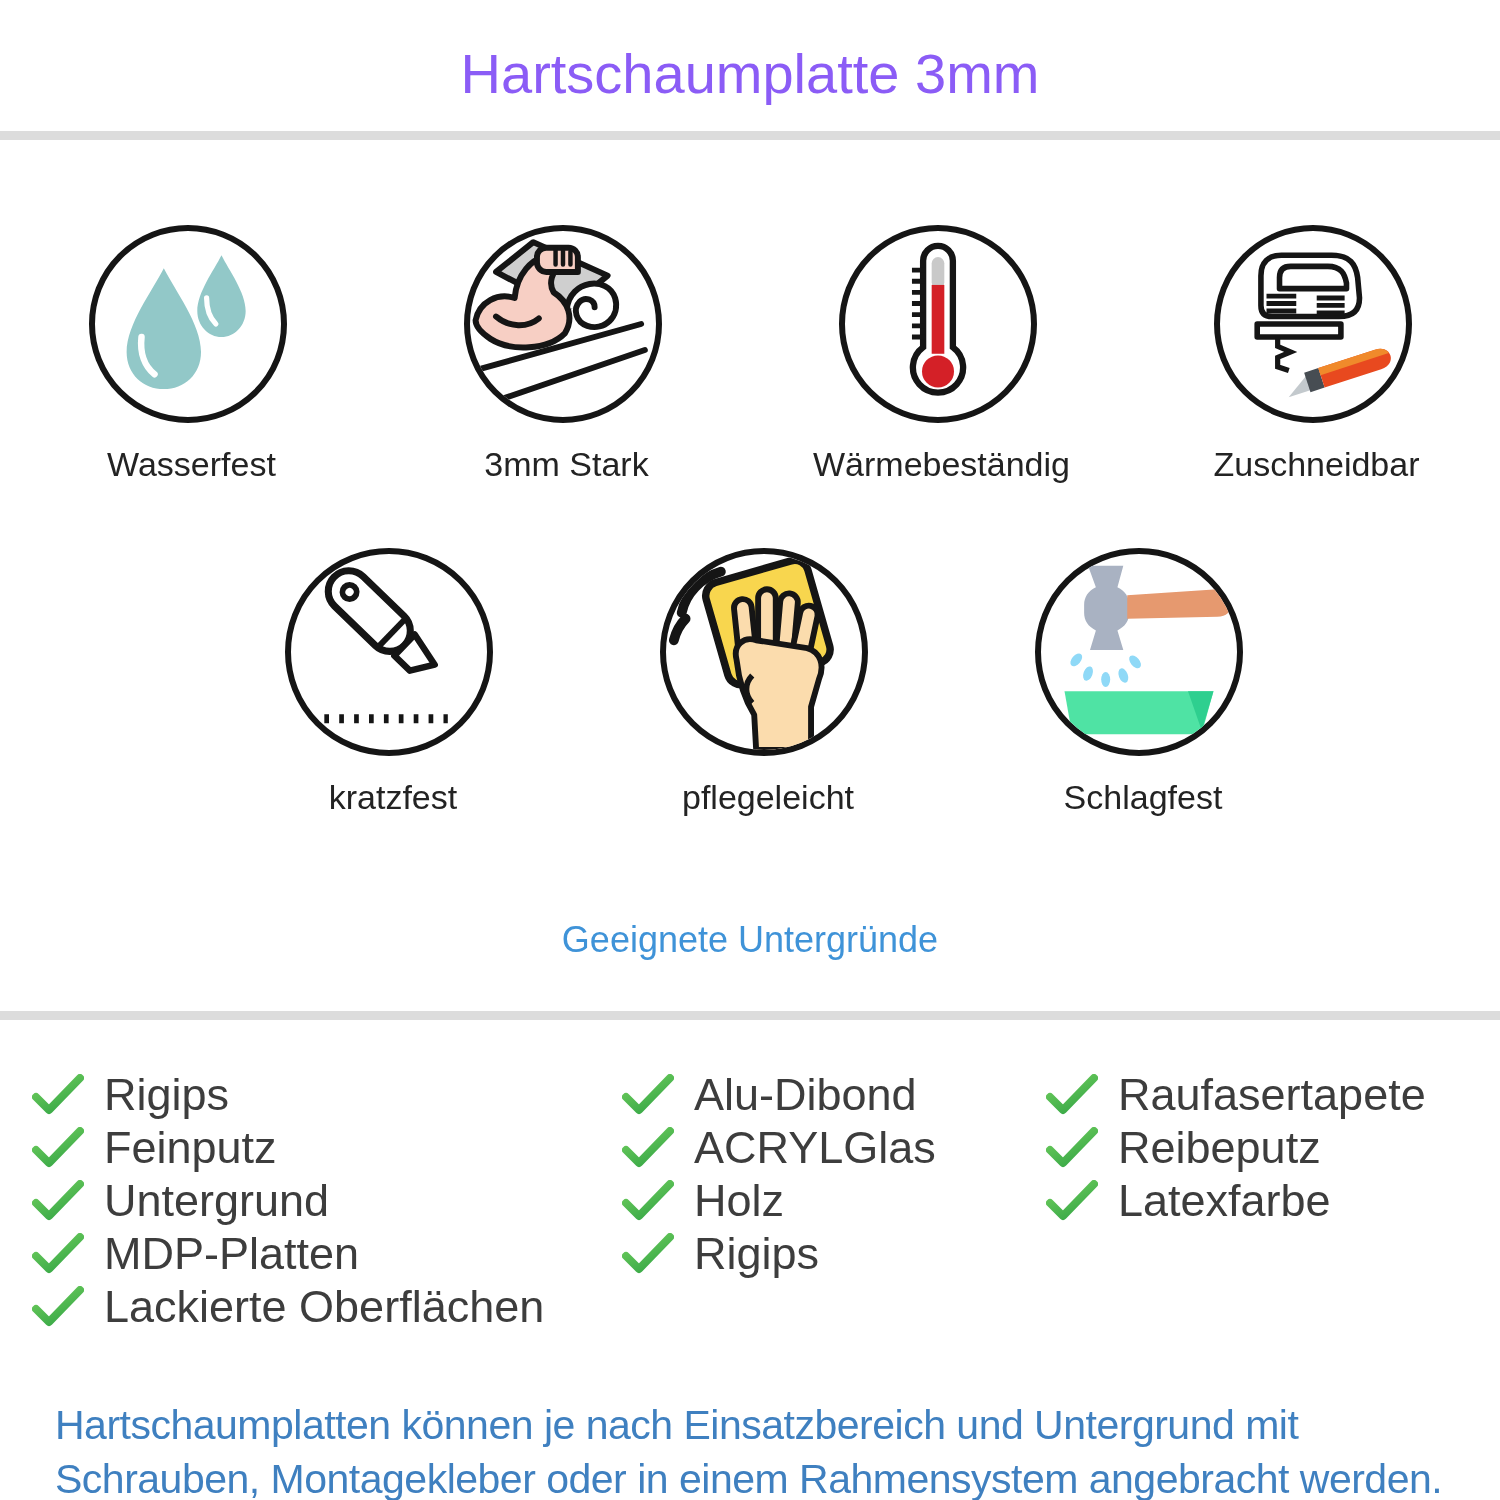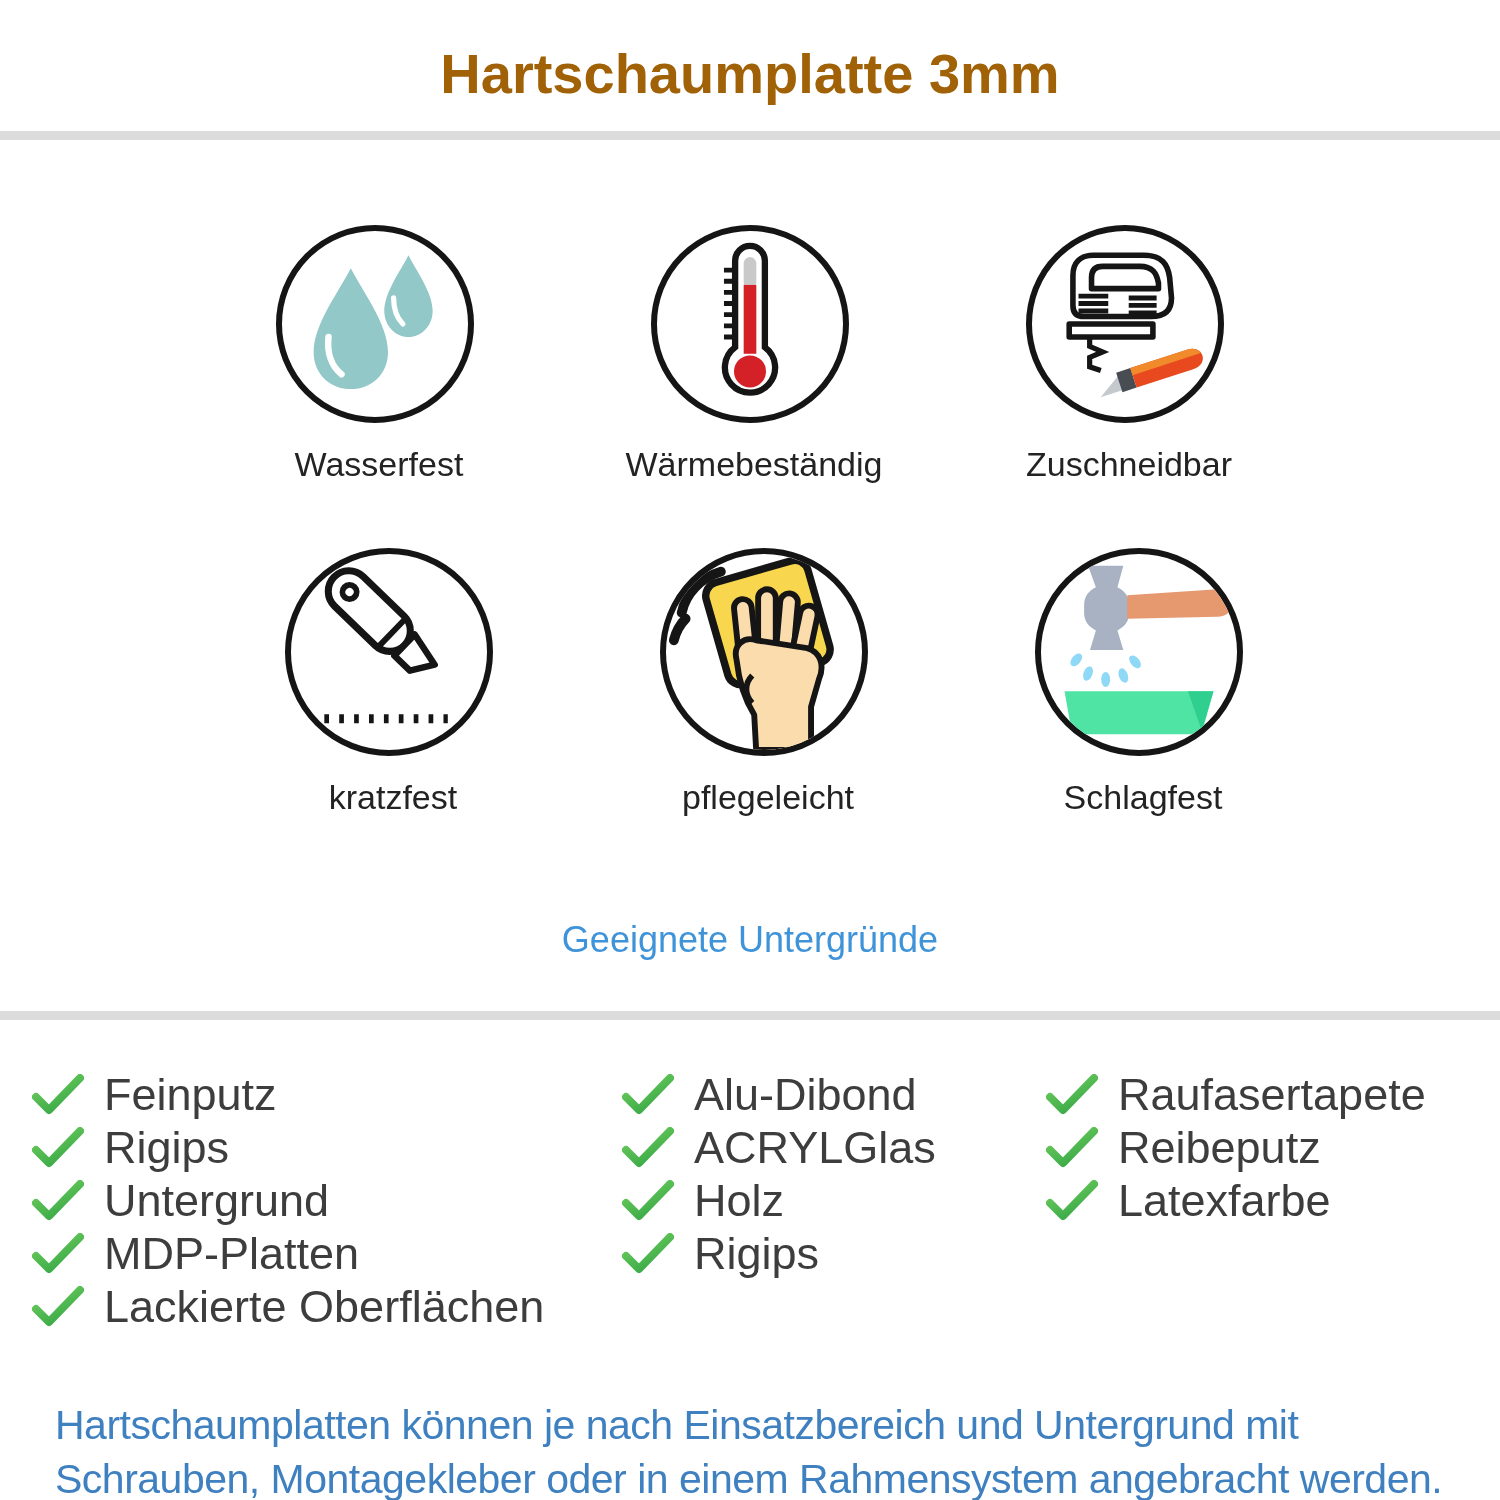--- a/index.html
+++ b/index.html
@@ -1,20 +1,20 @@
 <!DOCTYPE html>
 <html><head>
 <meta charset="utf-8">
 <style>
   html,body{margin:0;padding:0;background:#fff;}
   .page{position:relative;width:1500px;height:1500px;background:#fff;overflow:hidden;
         font-family:"Liberation Sans",sans-serif;}
   
   .h1{position:absolute;top:40px;left:0;width:100%;text-align:center;
-      font-size:56px;line-height:1.2;font-weight:700;color:#a16207;}
+      font-size:56px;line-height:1.2;font-weight:400;color:#8b5cf6;}
   .h2{position:absolute;top:918px;left:0;width:100%;text-align:center;
       font-size:36px;line-height:1.2;font-weight:500;color:#3f93d8;}
   .divider{position:absolute;left:0;width:100%;height:9px;background:#dcdcdc;}
   #divider1{top:131px}
   #divider2{top:1011px}
   
   .icon-row{position:absolute;left:0;width:100%;display:flex;justify-content:center;}
   #row1{top:225px;}
   #row2{top:548px;transform:translateX(14px);}
   .feature{width:375px;display:flex;flex-direction:column;align-items:center;}
@@ -61,20 +61,37 @@
         <svg viewBox="0 0 100 100">
           <path d="M37 20 C31 32 17 50 17 65 C17 77 26 85 37 85 C48 85 57 77 57 65 C57 50 43 32 37 20 Z" fill="#92c8c8"></path>
           <path d="M68 13 C64 21 55 33 55 43 C55 51 61 57 68 57 C75 57 81 51 81 43 C81 33 72 21 68 13 Z" fill="#92c8c8"></path>
           <path d="M25 57 C24 66 27 73 32 77" stroke="#fff" stroke-width="3.5" fill="none" stroke-linecap="round"></path>
           <path d="M60 36 C60 42 62 47 65 50" stroke="#fff" stroke-width="2.8" fill="none" stroke-linecap="round"></path>
         </svg>
       </div>
       <div class="label">Wasserfest</div>
     </div>
 
+    <div class="feature">
+      <div class="circle">
+        <svg viewBox="0 0 100 100">
+          <g stroke="#151515" stroke-width="3.2" stroke-linejoin="round" stroke-linecap="round">
+            <path d="M14 22 L34 6 L74 24 L52 42 Z" fill="#cfcfcf"></path>
+            <path d="M52 42 C54 26 74 24 78 36 C81 46 72 54 63 51 C57 49 55 42 59 38 C62 35 67 37 67 41" fill="#fff"></path>
+            <path d="M6 74 L92 50" fill="none"></path>
+            <path d="M18 90 L94 64" fill="none"></path>
+            <path d="M3 48 C5 38 15 33 24 36 C25 24 33 14 43 13 L49 18 C44 22 42 28 45 33 C53 38 56 47 51 55 C42 64 22 65 11 58 C5 54 3 51 3 48 Z" fill="#f7cfc4"></path>
+            <path d="M41 9 L53 9 A5 5 0 0 1 58 14 L58 22 L41 22 A5 5 0 0 1 36 17 L36 14 A5 5 0 0 1 41 9 Z" fill="#f7cfc4"></path>
+            <path d="M46 10 L46 18 M50 10 L50 18 M54 11 L54 18" fill="none" stroke-width="2.4"></path>
+            <path d="M14 46 C21 52 31 52 37 47" fill="none"></path>
+          </g>
+        </svg>
+      </div>
+      <div class="label">3mm Stark</div>
+    </div>
 
     <div class="feature">
       <div class="circle">
         <svg viewBox="0 0 100 100">
           <path d="M42 16 A8 8 0 0 1 58 16 L58 62.5 A13.5 13.5 0 1 1 42 62.5 Z" fill="#fff" stroke="#151515" stroke-width="3.4"></path>
           <rect x="46.6" y="14" width="6.8" height="17" rx="3.4" fill="#c9c9c9"></rect>
           <rect x="46.6" y="29" width="6.8" height="37" fill="#d42027"></rect>
           <circle cx="50" cy="75.5" r="8.6" fill="#d42027"></circle>
           <g stroke="#151515" stroke-width="2.6">
             <path d="M36 21 H43 M36 27 H43 M36 33 H43 M36 39 H43 M36 45 H43 M36 51 H43 M36 57 H43"></path>
@@ -167,27 +184,27 @@
   <div class="h2">Geeignete Untergründe</div>
   <div class="divider" id="divider2"></div>
 
   <div class="substrates">
 
     <div class="col" id="col1">
       <div class="check-item">
         <svg class="check-icon" viewBox="0 0 52 42">
             <path d="M4 23 L17 36 L48 4" stroke="url(#chkgrad)" stroke-width="8" fill="none" stroke-linecap="round" stroke-linejoin="round"></path>
           </svg>
+        <span class="txt">Rigips</span>
+      </div>
+      <div class="check-item">
+        <svg class="check-icon" viewBox="0 0 52 42">
+            <path d="M4 23 L17 36 L48 4" stroke="url(#chkgrad)" stroke-width="8" fill="none" stroke-linecap="round" stroke-linejoin="round"></path>
+          </svg>
         <span class="txt">Feinputz</span>
-      </div>
-      <div class="check-item">
-        <svg class="check-icon" viewBox="0 0 52 42">
-            <path d="M4 23 L17 36 L48 4" stroke="url(#chkgrad)" stroke-width="8" fill="none" stroke-linecap="round" stroke-linejoin="round"></path>
-          </svg>
-        <span class="txt">Rigips</span>
       </div>
       <div class="check-item">
         <svg class="check-icon" viewBox="0 0 52 42">
             <path d="M4 23 L17 36 L48 4" stroke="url(#chkgrad)" stroke-width="8" fill="none" stroke-linecap="round" stroke-linejoin="round"></path>
           </svg>
         <span class="txt">Untergrund</span>
       </div>
       <div class="check-item">
         <svg class="check-icon" viewBox="0 0 52 42">
             <path d="M4 23 L17 36 L48 4" stroke="url(#chkgrad)" stroke-width="8" fill="none" stroke-linecap="round" stroke-linejoin="round"></path>

